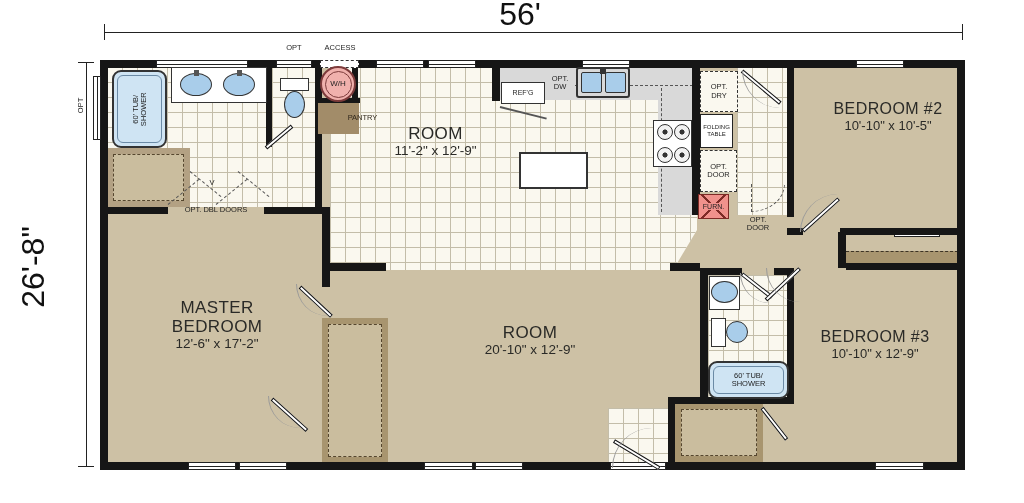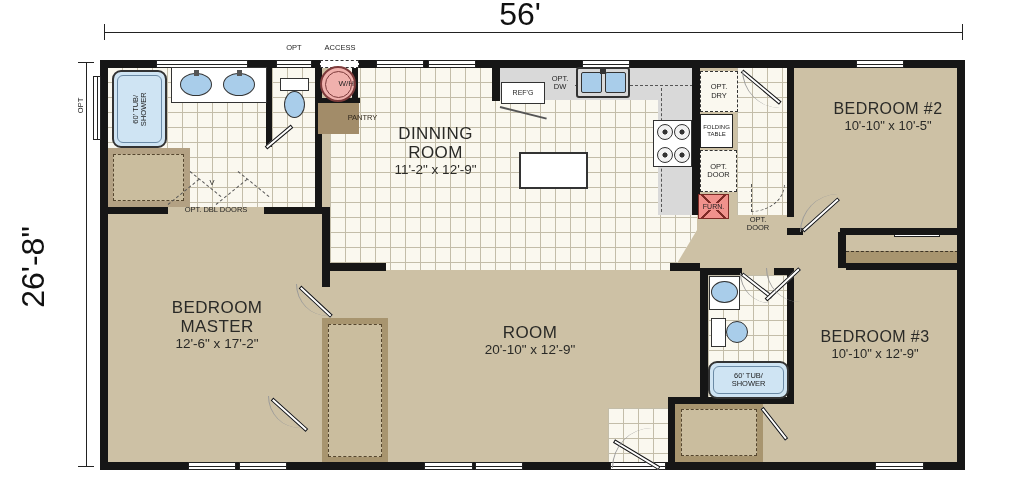--- a/index.html
+++ b/index.html
@@ -134,21 +134,21 @@
   <div class="abs ellipse" style="left:284px;top:91px;width:21px;height:27px;"></div>
   <div class="abs leaf" style="left:266px;top:146px;width:34px;transform:rotate(-40deg);"></div>
 
   <div class="abs leaf-dash" style="left:168px;top:204px;width:40px;transform:rotate(-39deg);"></div>
   <div class="abs leaf-dash" style="left:190px;top:171px;width:40px;transform:rotate(39deg);"></div>
   <div class="abs leaf-dash" style="left:216px;top:204px;width:40px;transform:rotate(-39deg);"></div>
   <div class="abs leaf-dash" style="left:238px;top:171px;width:40px;transform:rotate(39deg);"></div>
   <div class="abs tiny" style="left:206px;top:179px;width:12px;">V</div>
   <div class="abs tiny" style="left:160px;top:206px;width:112px;text-align:center;">OPT. DBL DOORS</div>
 
-  <div class="abs" style="left:320px;top:66px;width:36px;height:36px;background:var(--wh-pink);border:2px solid #7d3b3b;border-radius:50%;display:flex;align-items:center;justify-content:flex-end;">
+  <div class="abs" style="left:320px;top:66px;width:36px;height:36px;background:var(--wh-pink);border:2px solid #7d3b3b;border-radius:50%;display:flex;align-items:center;justify-content:center;">
     <div style="position:absolute;inset:2.5px;border:1.5px solid #7d3b3b;border-radius:50%;"></div>
     <span class="tiny" style="font-size:8px;">W/H</span>
   </div>
   <div class="abs" style="left:318px;top:103px;width:41px;height:31px;background:#a28c69;display:flex;align-items:center;justify-content:center;">
     <span class="tiny" style="color:#30281c;padding-left:48px;">PANTRY</span>
   </div>
 
   <div class="abs tiny" style="left:279px;top:44px;width:30px;">OPT</div>
   <div class="abs tiny" style="left:318px;top:44px;width:44px;">ACCESS</div>
   <div class="abs tiny" style="left:74px;top:102px;width:14px;transform:rotate(-90deg);">OPT</div>
@@ -228,26 +228,25 @@
   <div class="abs leaf" style="left:300px;top:285px;width:43px;transform:rotate(43deg);"></div>
   <div class="abs arc" style="left:296px;top:284px;width:32px;height:32px;border-left:1.3px solid #999;border-bottom-left-radius:100% 100%;"></div>
   <div class="abs leaf" style="left:272px;top:397px;width:47px;transform:rotate(42deg);"></div>
   <div class="abs arc" style="left:268px;top:396px;width:32px;height:32px;border-left:1.3px solid #999;border-bottom-left-radius:100% 100%;"></div>
 
   <div class="abs leaf" style="left:614px;top:439px;width:53px;transform:rotate(31deg);"></div>
   <div class="abs arc" style="left:612px;top:428px;width:40px;height:40px;border-left:1.3px solid #999;border-top-left-radius:100% 100%;"></div>
   <div class="abs leaf" style="left:762px;top:406px;width:40px;transform:rotate(52deg);"></div>
 
   <div class="abs" style="left:137px;top:298px;width:160px;">
+    <div class="room-name">MASTER</div>
     <div class="room-name">BEDROOM</div>
-    <div class="room-name">MASTER</div>
     <div class="room-size">12'-6" x 17'-2"</div>
   </div>
   <div class="abs" style="left:363px;top:124px;width:145px;">
-    <div class="room-name">DINNING</div>
     <div class="room-name">ROOM</div>
     <div class="room-size">11'-2" x 12'-9"</div>
   </div>
   <div class="abs" style="left:449px;top:323px;width:162px;">
     <div class="room-name">ROOM</div>
     <div class="room-size">20'-10" x 12'-9"</div>
   </div>
   <div class="abs" style="left:808px;top:100px;width:160px;">
     <div class="room-name" style="font-size:16px;">BEDROOM #2</div>
     <div class="room-size" style="font-size:13px;">10'-10" x 10'-5"</div>

